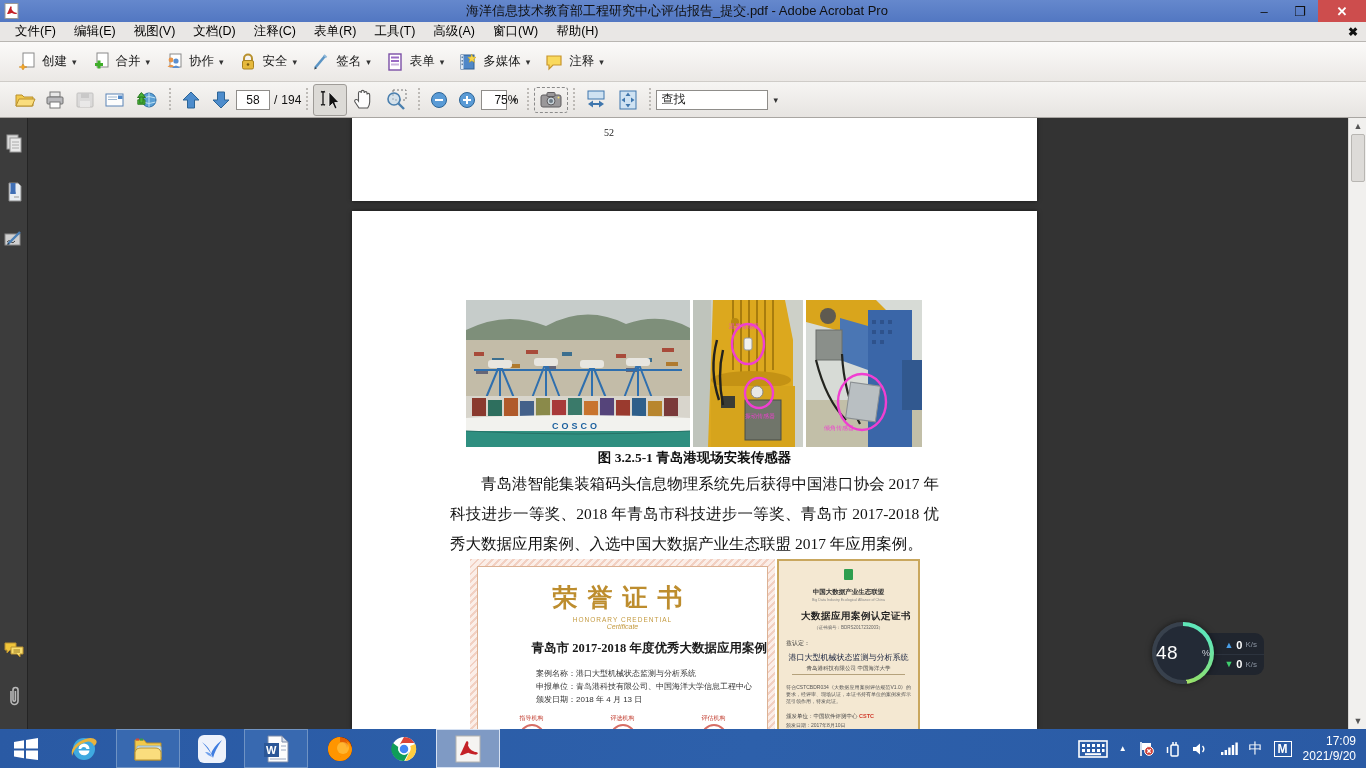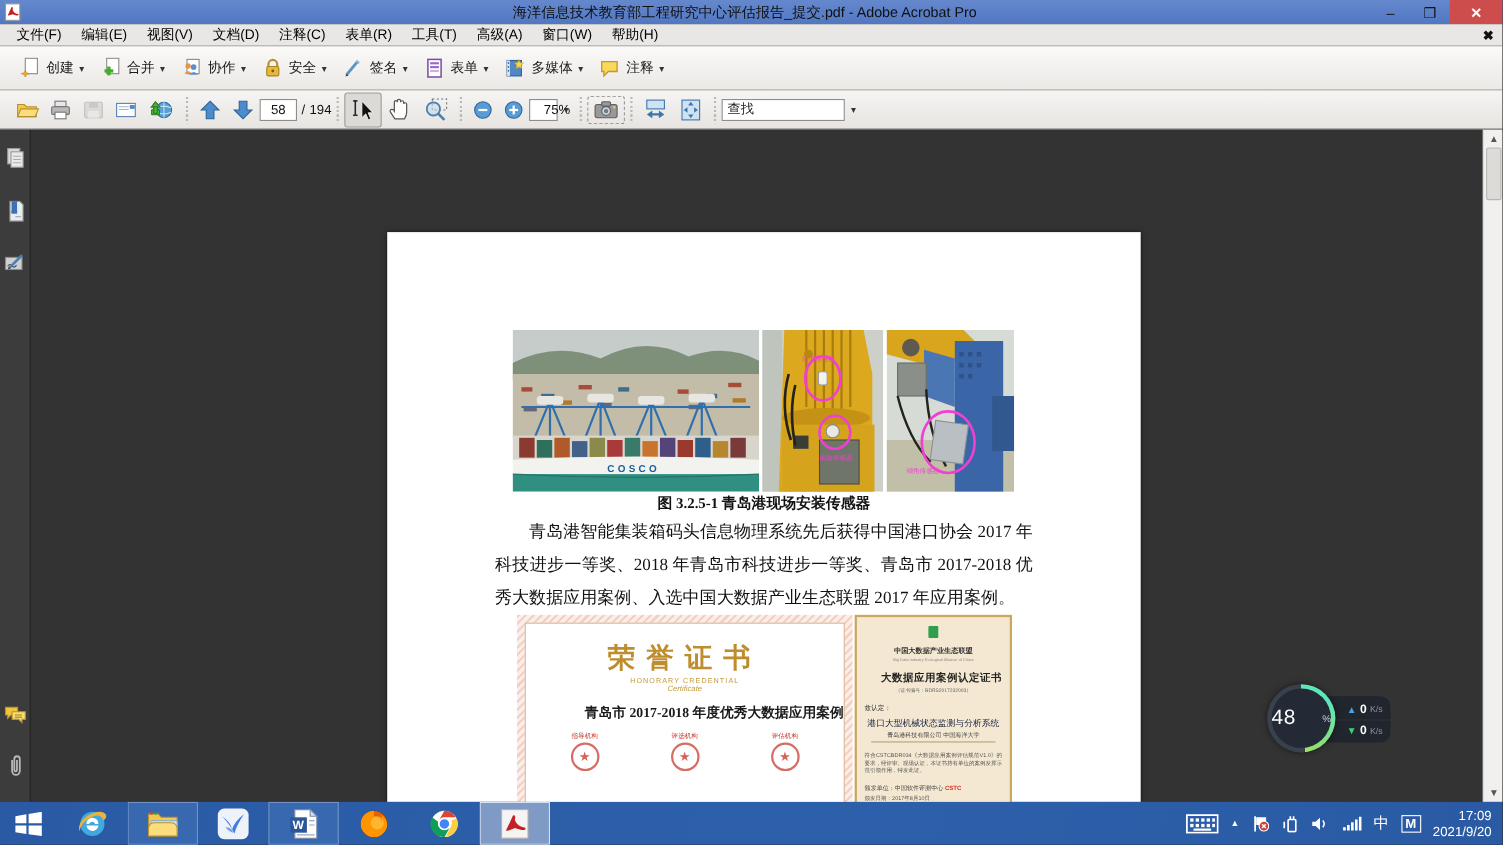--- a/index.html
+++ b/index.html
@@ -404,20 +404,23 @@
         <line x1="9.5" y1="9" x2="16" y2="9" stroke="#9a7a20"></line>
           <line x1="9.5" y1="11" x2="16" y2="11" stroke="#9a7a20"></line>
       </svg>
       <svg width="16" height="22" viewBox="0 0 16 22">
         <path d="M5 6 v10 a3.5 3.5 0 0 0 7 0 V5 a2.5 2.5 0 0 0 -5 0 v10 a1.2 1.2 0 0 0 2.4 0 V6" fill="none" stroke="#b9b9b9" stroke-width="1.6"></path>
       </svg>
     </div>
   </div>
 
   <div class="docarea">
+    <div class="page page1">
+      <span class="pagenum">52</span>
+    </div>
 
     <div class="page page2">
 
       <div class="photos">
         <svg width="224" height="147" viewBox="0 0 224 147">
           <rect width="224" height="40" fill="#c6ccca"></rect>
           <path d="M0 30 Q40 10 80 26 Q120 4 160 24 Q195 12 224 28 V45 H0 Z" fill="#7e8f7a"></path>
           <rect y="40" width="224" height="58" fill="#c3bca8"></rect>
           <g fill="#a84b3a">
               <rect x="8" y="52" width="10" height="4"></rect>
@@ -528,20 +531,25 @@
       <div class="figcaption">图 3.2.5-1  青岛港现场安装传感器</div>
       <div class="bodytext">青岛港智能集装箱码头信息物理系统先后获得中国港口协会 2017 年科技进步一等奖、2018 年青岛市科技进步一等奖、青岛市 2017-2018 优秀大数据应用案例、入选中国大数据产业生态联盟 2017 年应用案例。</div>
 
       <div class="certs">
         <div class="cert-left">
           <div class="inner">
             <div class="cl-title">荣誉证书</div>
             <div class="cl-sub">HONORARY  CREDENTIAL</div>
             <div class="cl-script">Certificate</div>
             <div class="cl-heading">青岛市 2017-2018 年度优秀大数据应用案例</div>
+            <div class="cl-fields">
+              <div>案例名称：港口大型机械状态监测与分析系统</div>
+              <div>申报单位：青岛港科技有限公司、中国海洋大学信息工程中心</div>
+              <div>颁发日期：2018 年 4 月 13 日</div>
+            </div>
             <div class="cl-seals">
               <div class="sealcol">
                 <div class="seal-label">指导机构</div>
                 <div class="seal-circle">★</div>
 
               </div>
               <div class="sealcol">
                 <div class="seal-label">评选机构</div>
                 <div class="seal-circle">★</div>
 

